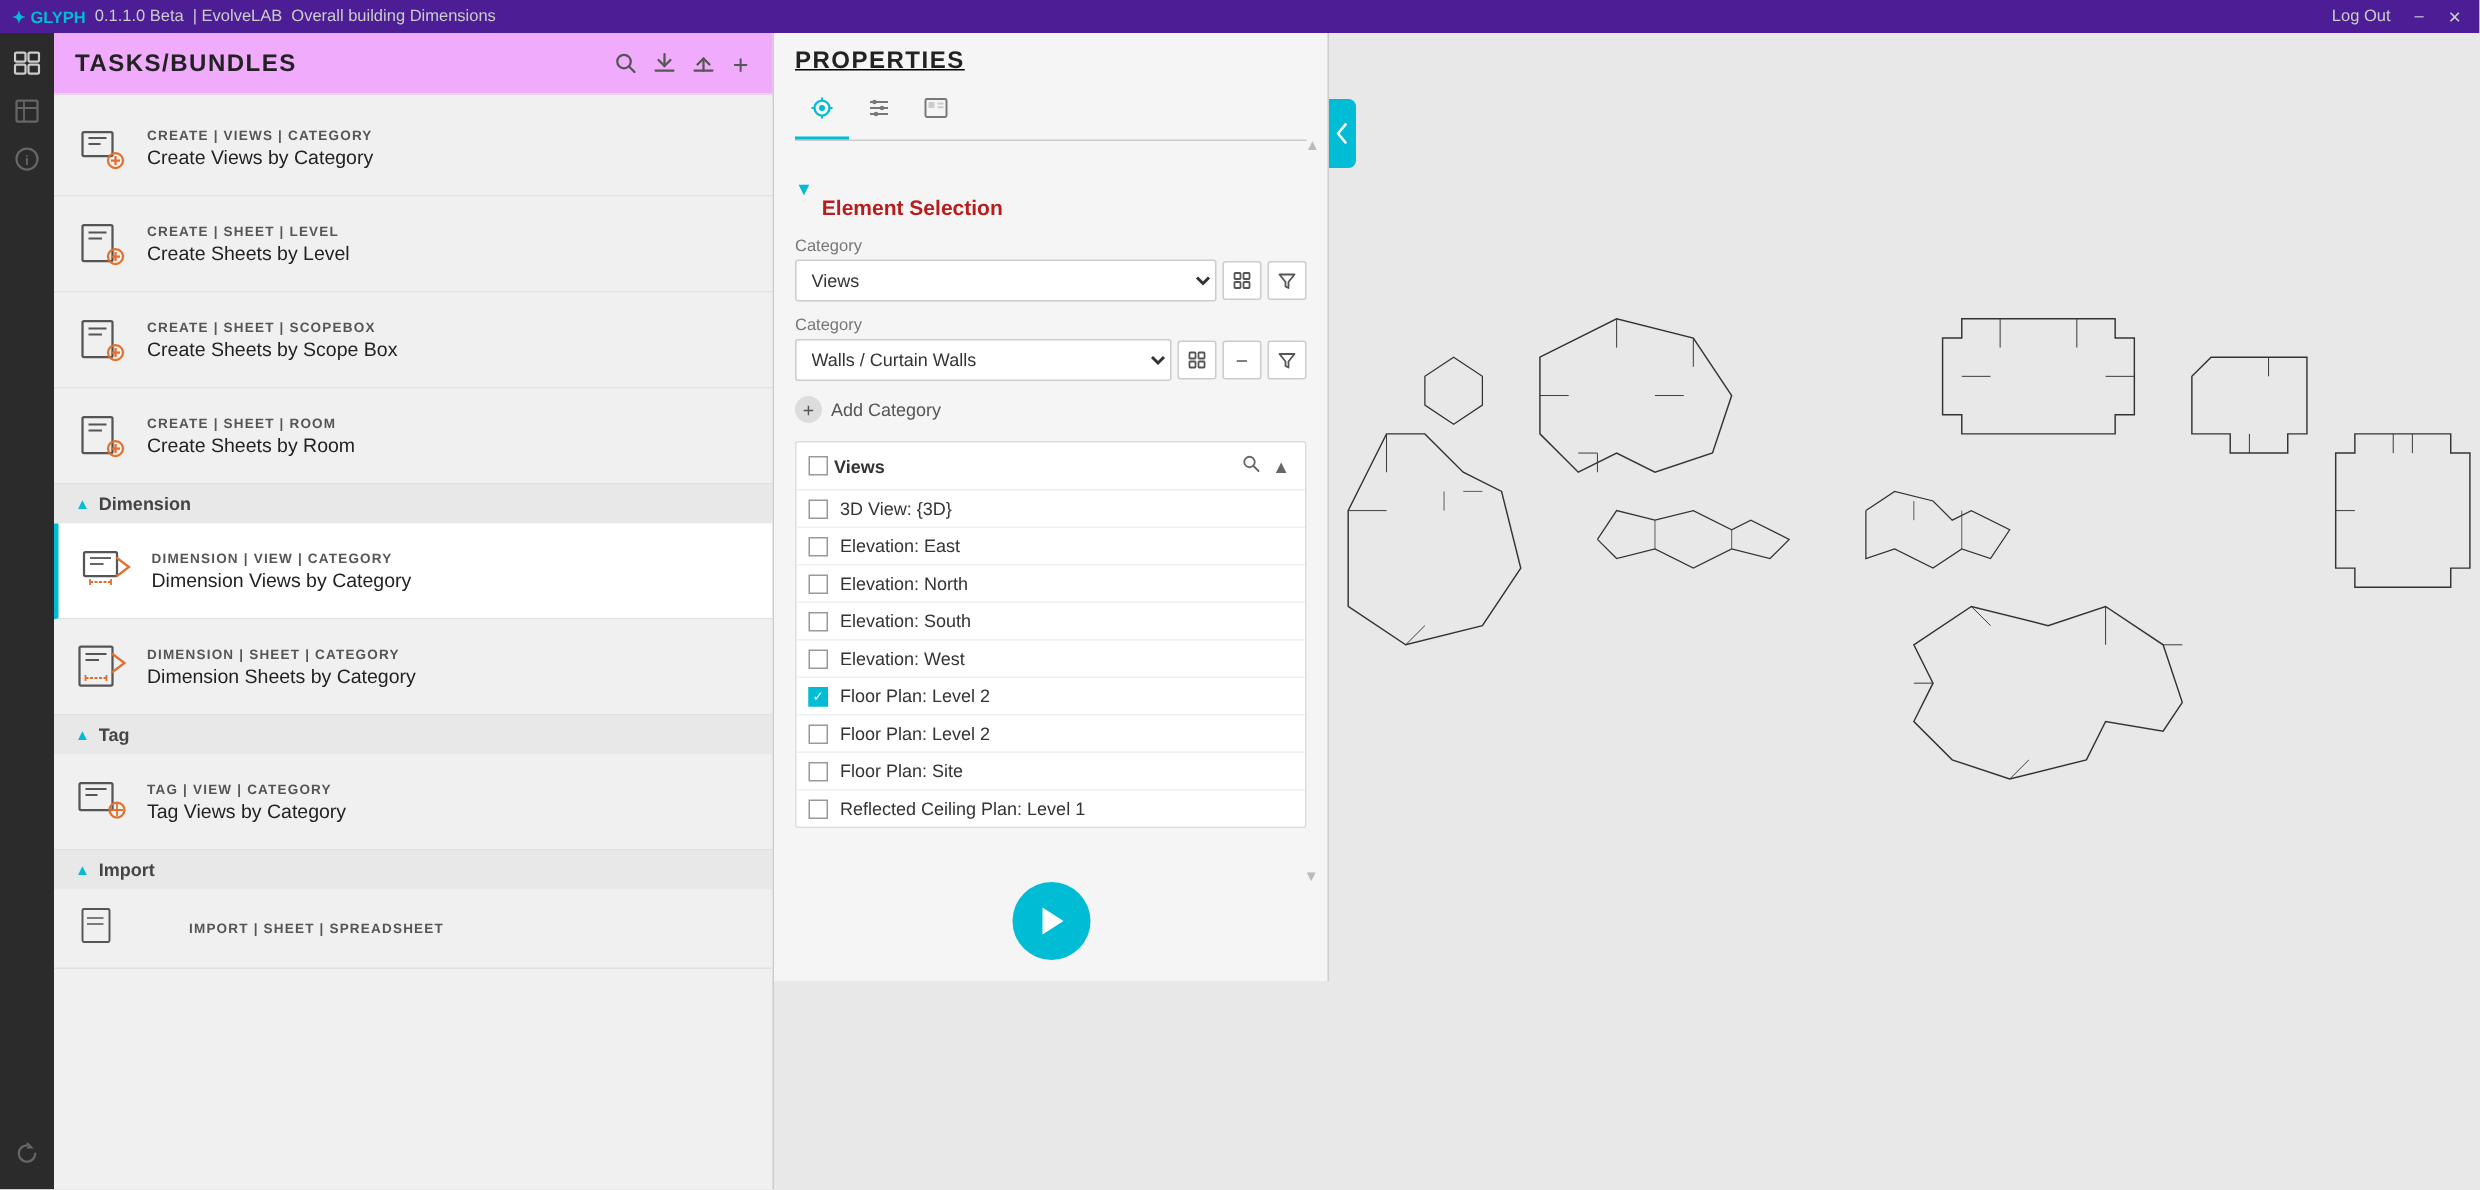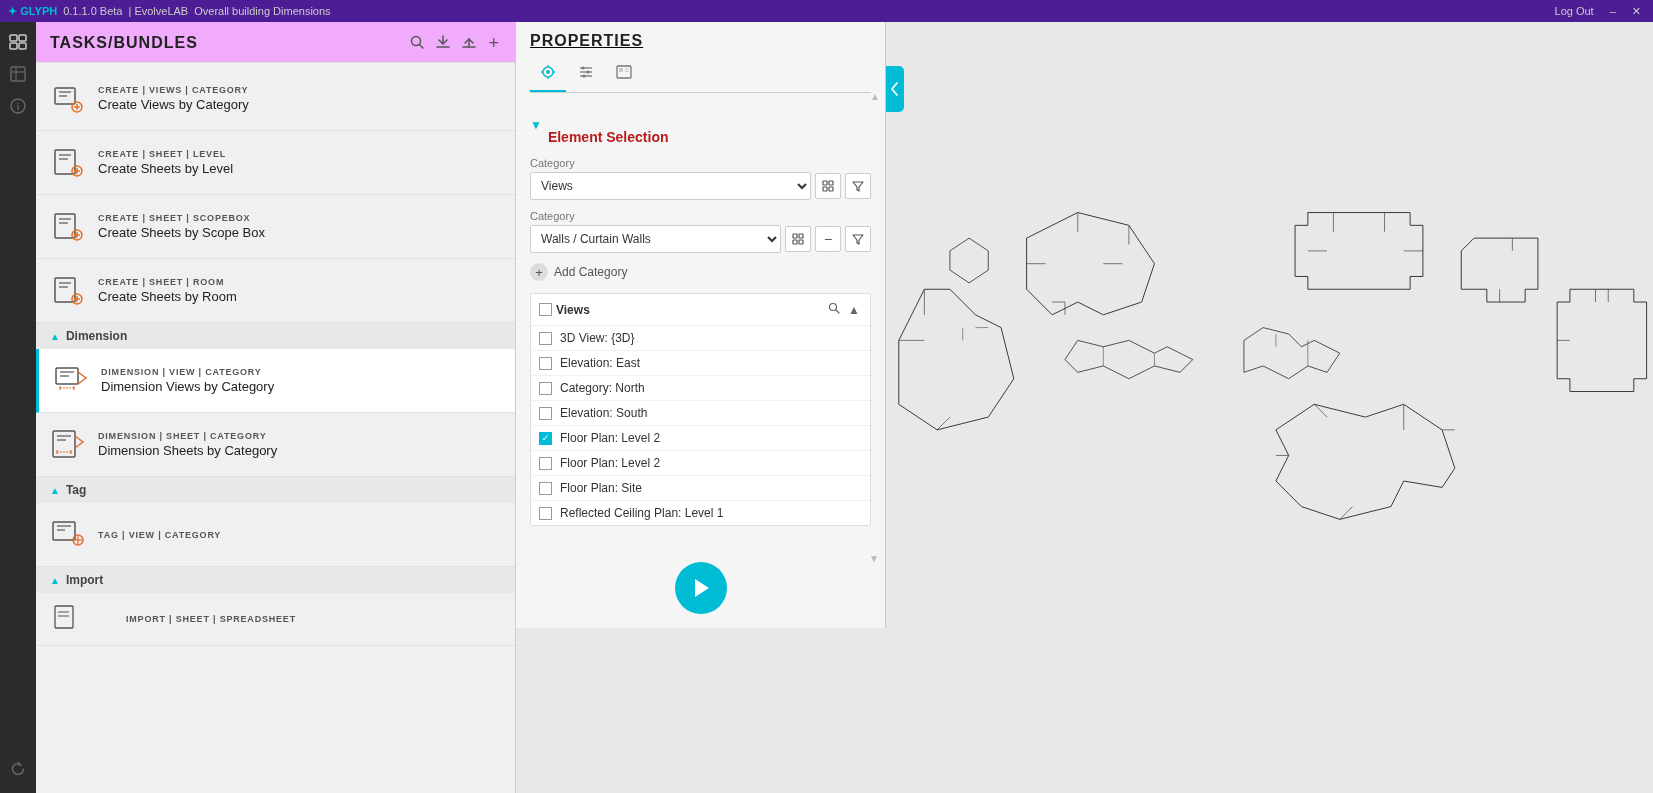--- a/index.html
+++ b/index.html
@@ -552,20 +552,21 @@
             <rect x="2" y="4" width="22" height="18" rx="1" stroke="#555" stroke-width="1.5" fill="none"></rect>
             <line x1="6" y1="8" x2="20" y2="8" stroke="#555" stroke-width="1.2"></line>
             <line x1="6" y1="12" x2="14" y2="12" stroke="#555" stroke-width="1.2"></line>
             <circle cx="27" cy="22" r="5" stroke="#e07030" stroke-width="1.5" fill="none"></circle>
             <line x1="27" y1="18" x2="27" y2="26" stroke="#e07030" stroke-width="1.2"></line>
             <line x1="23" y1="22" x2="31" y2="22" stroke="#e07030" stroke-width="1.2"></line>
           </svg>
         </div>
         <div class="task-item-text">
           <div class="task-item-label">TAG | VIEW | CATEGORY</div>
+          <div class="task-item-name">Tag Views by Category</div>
         </div>
       </div>
 
       <div class="section-header">
         <span class="chevron">▲</span>
         <span>Import</span>
       </div>
 
       <div class="task-item" style="min-height:44px;gap:28px;">
         <div class="task-item-icon">
@@ -696,25 +697,29 @@
           <div class="view-list-item">
             <div class="view-checkbox"></div>
             <span>3D View: {3D}</span>
           </div>
           <div class="view-list-item">
             <div class="view-checkbox"></div>
             <span>Elevation: East</span>
           </div>
           <div class="view-list-item">
             <div class="view-checkbox"></div>
-            <span>Category: North</span>
+            <span>Elevation: North</span>
           </div>
           <div class="view-list-item">
             <div class="view-checkbox"></div>
             <span>Elevation: South</span>
+          </div>
+          <div class="view-list-item">
+            <div class="view-checkbox"></div>
+            <span>Elevation: West</span>
           </div>
           <div class="view-list-item">
             <div class="view-checkbox checked"></div>
             <span>Floor Plan: Level 2</span>
           </div>
           <div class="view-list-item">
             <div class="view-checkbox"></div>
             <span>Floor Plan: Level 2</span>
           </div>
           <div class="view-list-item">

